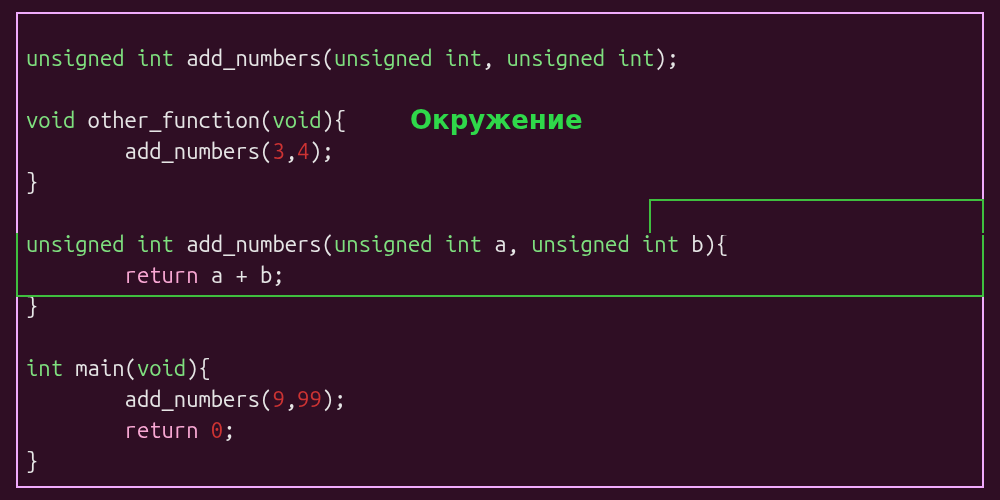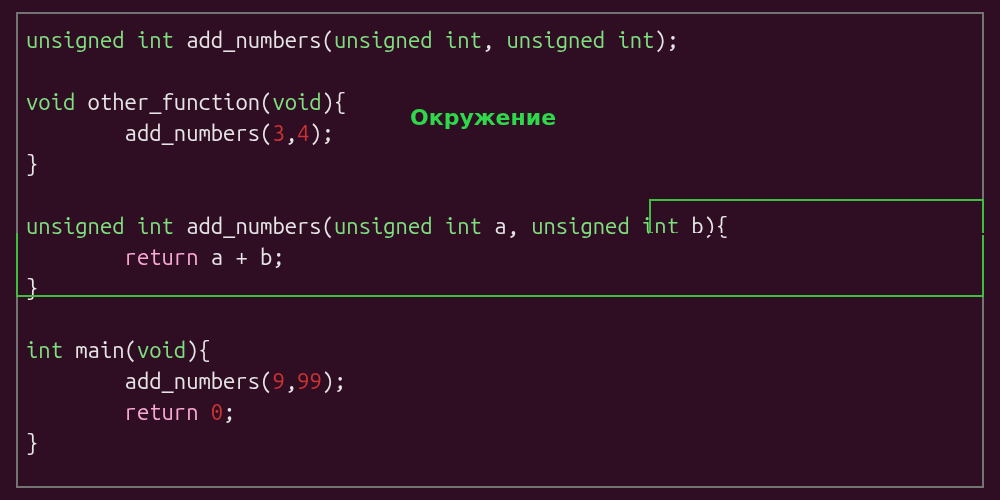--- a/index.html
+++ b/index.html
@@ -9,39 +9,39 @@
     background: #2f0e24;
     font-family: "Ubuntu Mono", "DejaVu Sans Mono", "Consolas", monospace;
     overflow: hidden;
   }
   .outer-box {
     position: absolute;
     left: 16px;
     top: 12px;
     width: 968px;
     height: 476px;
-    border: 2px solid #737373;
-    padding: 10px 8px 8px 8px;
+    border: 2px solid #f0abfc;
+    padding: 28px 8px 8px 8px;
   }
   .code {
     font-size: 22px;
     line-height: 31px;
     white-space: pre;
     color: #e6e6e6;
   }
   .kw-type { color: #7fe07f; }      
   .kw-stmt { color: #f9a8d4; }      
   .ident   { color: #e6e6e6; }
   .num     { color: #cc3333; }
   .punct   { color: #e6e6e6; }
   .annotation {
     position: absolute;
     font-family: "DejaVu Sans", "Arial", sans-serif;
     font-weight: bold;
-    font-size: 22px;
+    font-size: 26px;
     color: #2fd84a;
     left: 410px;
     top: 105px;
   }
   .inner-box {
     position: absolute;
     border: 2px solid #3fbf3f;
     pointer-events: none;
   }
   .inner-box.top {

